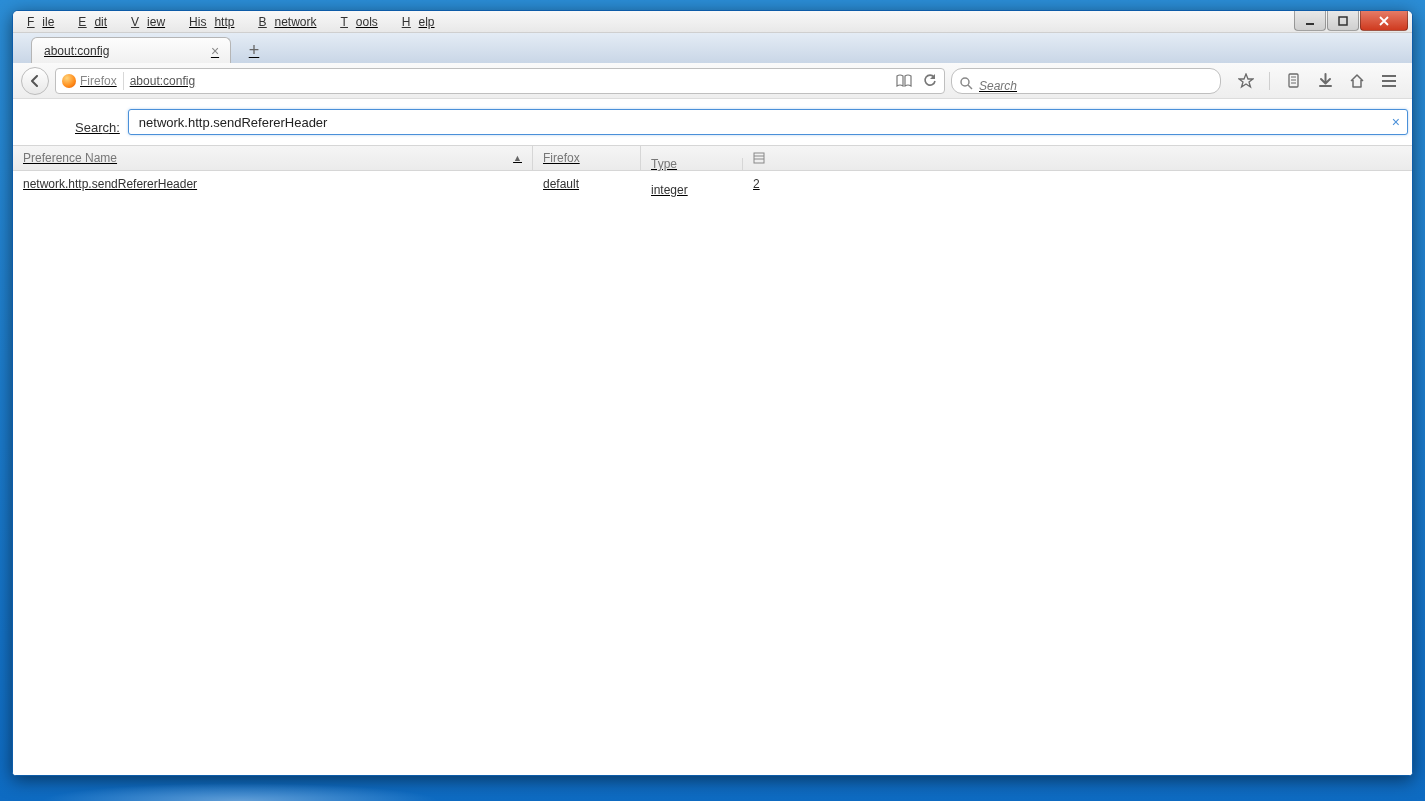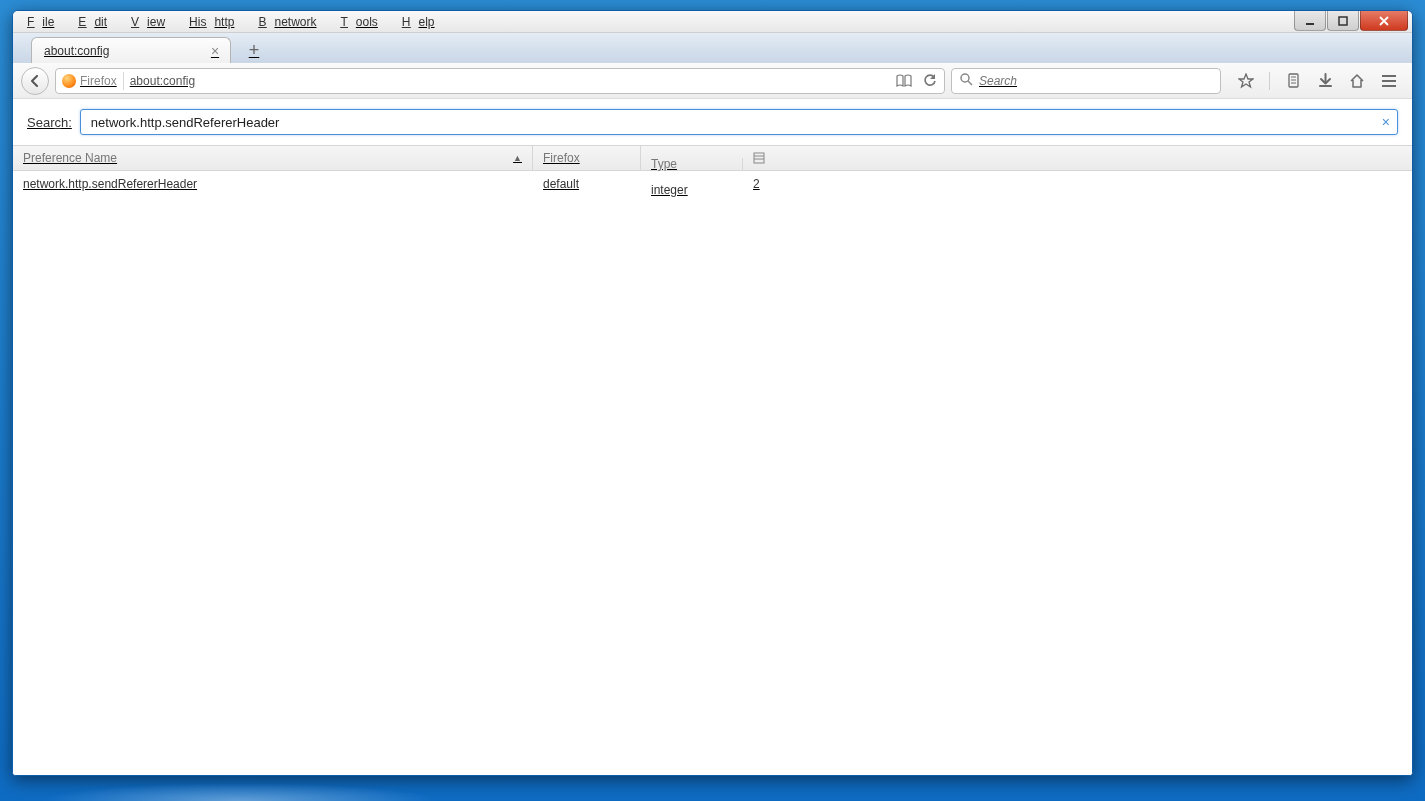--- a/index.html
+++ b/index.html
@@ -185,24 +185,24 @@
   .icon-book, .icon-reload {
     width: 16px; height: 16px;
     display: flex; align-items: center; justify-content: center;
     color: #777; cursor: pointer;
   }
 
   .searchbar {
     width: 270px;
     height: 26px;
     border: 1px solid #bfbfbf;
-    border-radius: 4px;
+    border-radius: 11px;
     background: #fff;
     display: flex;
-    align-items: center;
+    align-items: flex-end;
     padding: 0 8px;
     gap: 6px;
     color: #888;
   }
   .searchbar input {
     border: none;
     outline: none;
     flex: 1;
     font-size: 12px;
     font-style: italic;
@@ -234,23 +234,24 @@
   
   .content {
     flex: 1;
     background: #fff;
     display: flex;
     flex-direction: column;
     overflow: hidden;
   }
   .search-row {
     display: flex;
-    align-items: center;
-    padding: 10px 14px 10px 14px;
+    align-items: flex-end;
+    padding: 10px 4px 10px 14px;
     gap: 8px;
+    margin-left: 48px;
   }
   .search-label { color: #333; font-size: 13px; }
   .search-label u { text-decoration: underline; }
   .search-input-wrap {
     flex: 1;
     position: relative;
   }
   .search-input-wrap input {
     width: 100%;
     height: 26px;

